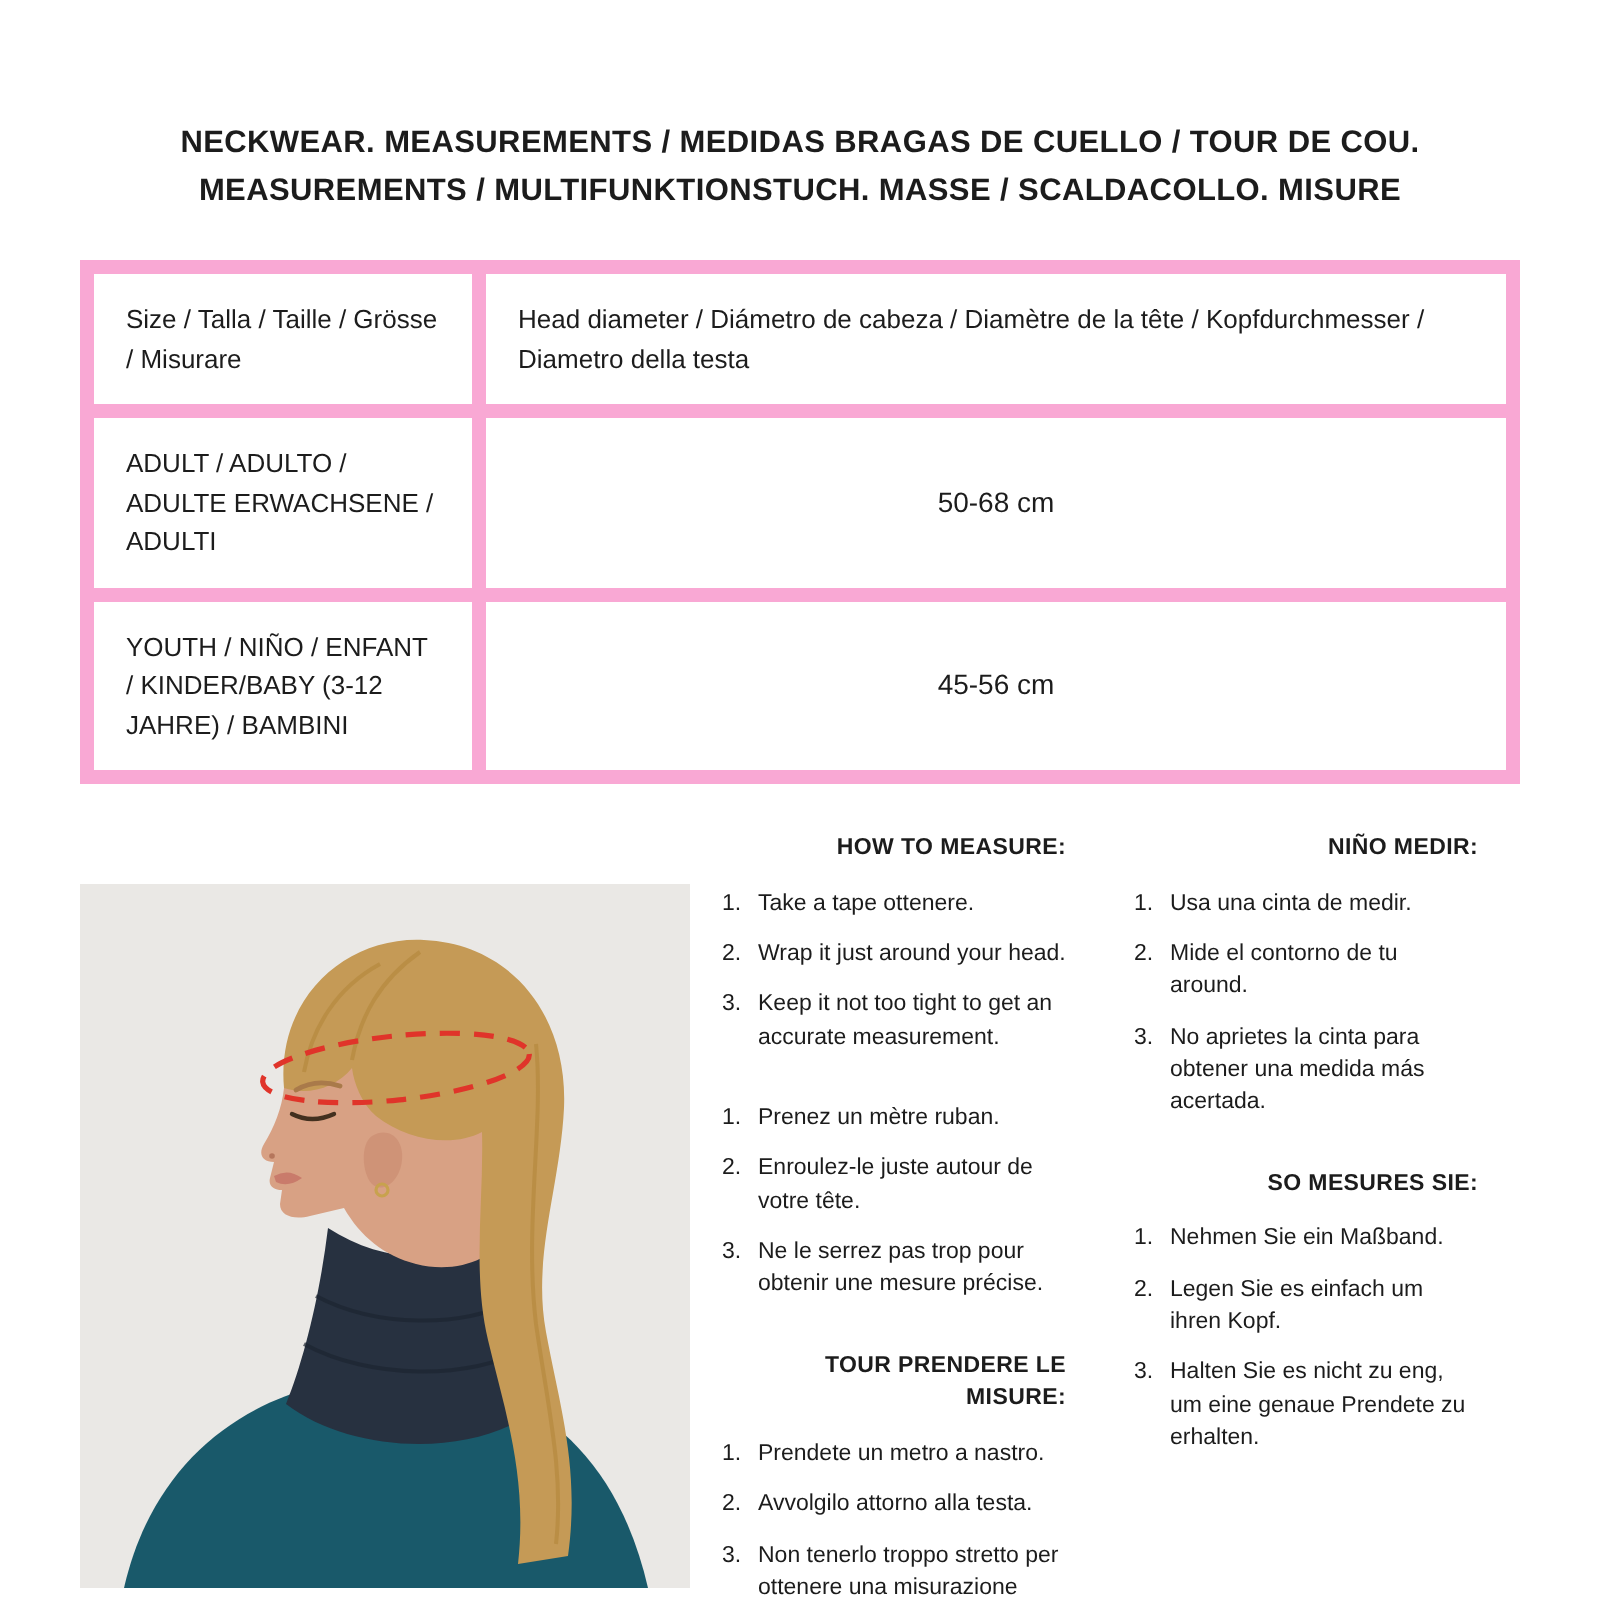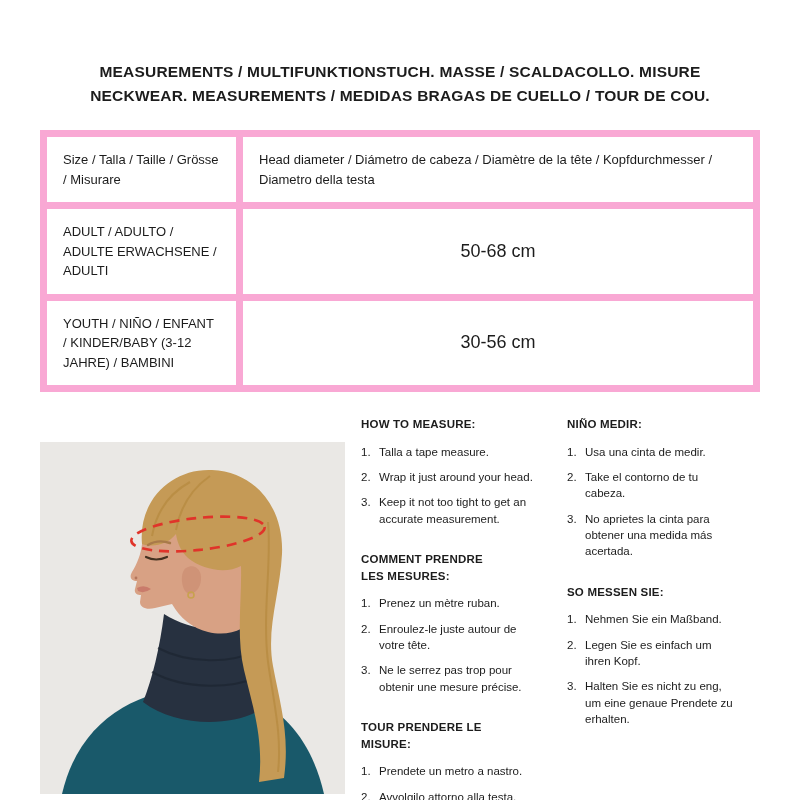--- a/index.html
+++ b/index.html
@@ -32,21 +32,21 @@
     font-size:13px;
     line-height:1.5;
     vertical-align:middle;
     text-align:left;
     padding:13px 16px;
   }
   .size-table .col-size { width:196px; }
   .size-table tr.header-row th { height:54px; }
   .size-table tr.row-adult td { height:60px; }
   .size-table tr.row-youth td { height:78px;margin-top:12px; }
-  .size-table td.cell-value { text-align:center; font-size:18px; }
+  .size-table td.cell-value { text-align:center; font-size:14px; }
 
   .content { display:flex; margin-top:24px; align-items:flex-start; }
   .photo {
     width:305px; height:352px;
     background:#eae8e5;
     margin-top:26px;
     flex:none;
     overflow:hidden;
   }
   .photo svg { display:block; width:100%; height:100%; }
@@ -56,20 +56,21 @@
   .col + .col { margin-left:34px; }
 
   .block { margin-bottom:24px; }
   .block h3 {
     font-size:11.5px;
     font-weight:bold;
     line-height:1.45;
     letter-spacing:0.2px;
     margin-bottom:11px;
     white-space:pre-line;
+    text-align:right;
   }
   ol.steps { list-style:none; counter-reset:step; }
   ol.steps li {
     counter-increment:step;
     display:flex;
     font-size:11.5px;
     line-height:1.42;
     margin-bottom:9px;
   }
   ol.steps li::before {
@@ -77,37 +78,37 @@
     width:18px;
     flex:none;
   }
 </style>
 </head>
 <body>
 
 <div class="page">
 
   <div class="title">
+    <div>NECKWEAR. MEASUREMENTS / MEDIDAS BRAGAS DE CUELLO / TOUR DE COU.</div>
     <div>MEASUREMENTS / MULTIFUNKTIONSTUCH. MASSE / SCALDACOLLO. MISURE</div>
-    <div>NECKWEAR. MEASUREMENTS / MEDIDAS BRAGAS DE CUELLO / TOUR DE COU.</div>
   </div>
 
   <table class="size-table">
     <tbody>
         <tr class="header-row">
       <th class="col-size">Size / Talla / Taille / Grösse / Misurare</th>
       <th class="col-diam">Head diameter / Diámetro de cabeza / Diamètre de la tête / Kopfdurchmesser / Diametro della testa</th>
     </tr>
     <tr class="row-adult">
       <td class="cell-size">ADULT / ADULTO / ADULTE ERWACHSENE / ADULTI</td>
       <td class="cell-value">50-68 cm</td>
     </tr>
     <tr class="row-youth">
       <td class="cell-size">YOUTH / NIÑO / ENFANT / KINDER/BABY (3-12 JAHRE) / BAMBINI</td>
-      <td class="cell-value">30-56 cm</td>
+      <td class="cell-value">45-56 cm</td>
     </tr>
   </tbody>
     </table>
 
   <div class="content">
 
     <div class="photo">
       <svg viewBox="0 0 305 352">
         <rect x="0" y="0" width="305" height="352" fill="#eae8e5"></rect>
 
@@ -132,28 +133,26 @@
         <ellipse cx="158" cy="92" rx="67" ry="16" transform="rotate(-6 158 92)" fill="none" stroke="#e0342a" stroke-width="2.6" stroke-dasharray="10 7"></ellipse>
       </svg>
     </div>
 
     <div class="columns">
 
       <div class="col">
         <div class="block">
           <h3>HOW TO MEASURE:</h3>
           <ol class="steps">
-            <li>Talla a tape measure.</li>
+            <li>Take a tape ottenere.</li>
             <li>Wrap it just around your head.</li>
             <li>Keep it not too tight to get an accurate measurement.</li>
           </ol>
         </div>
         <div class="block">
-          <h3>COMMENT PRENDRE
-LES MESURES:</h3>
           <ol class="steps">
             <li>Prenez un mètre ruban.</li>
             <li>Enroulez-le juste autour de votre tête.</li>
             <li>Ne le serrez pas trop pour obtenir une mesure précise.</li>
           </ol>
         </div>
         <div class="block">
           <h3>TOUR PRENDERE LE
 MISURE:</h3>
           <ol class="steps">
@@ -162,26 +161,26 @@
             <li>Non tenerlo troppo stretto per ottenere una misurazione accurata.</li>
           </ol>
         </div>
       </div>
 
       <div class="col">
         <div class="block">
           <h3>NIÑO MEDIR:</h3>
           <ol class="steps">
             <li>Usa una cinta de medir.</li>
-            <li>Take el contorno de tu cabeza.</li>
+            <li>Mide el contorno de tu around.</li>
             <li>No aprietes la cinta para obtener una medida más acertada.</li>
           </ol>
         </div>
         <div class="block">
-          <h3>SO MESSEN SIE:</h3>
+          <h3>SO MESURES SIE:</h3>
           <ol class="steps">
             <li>Nehmen Sie ein Maßband.</li>
             <li>Legen Sie es einfach um ihren Kopf.</li>
             <li>Halten Sie es nicht zu eng, um eine genaue Prendete zu erhalten.</li>
           </ol>
         </div>
       </div>
 
     </div>
   </div>

